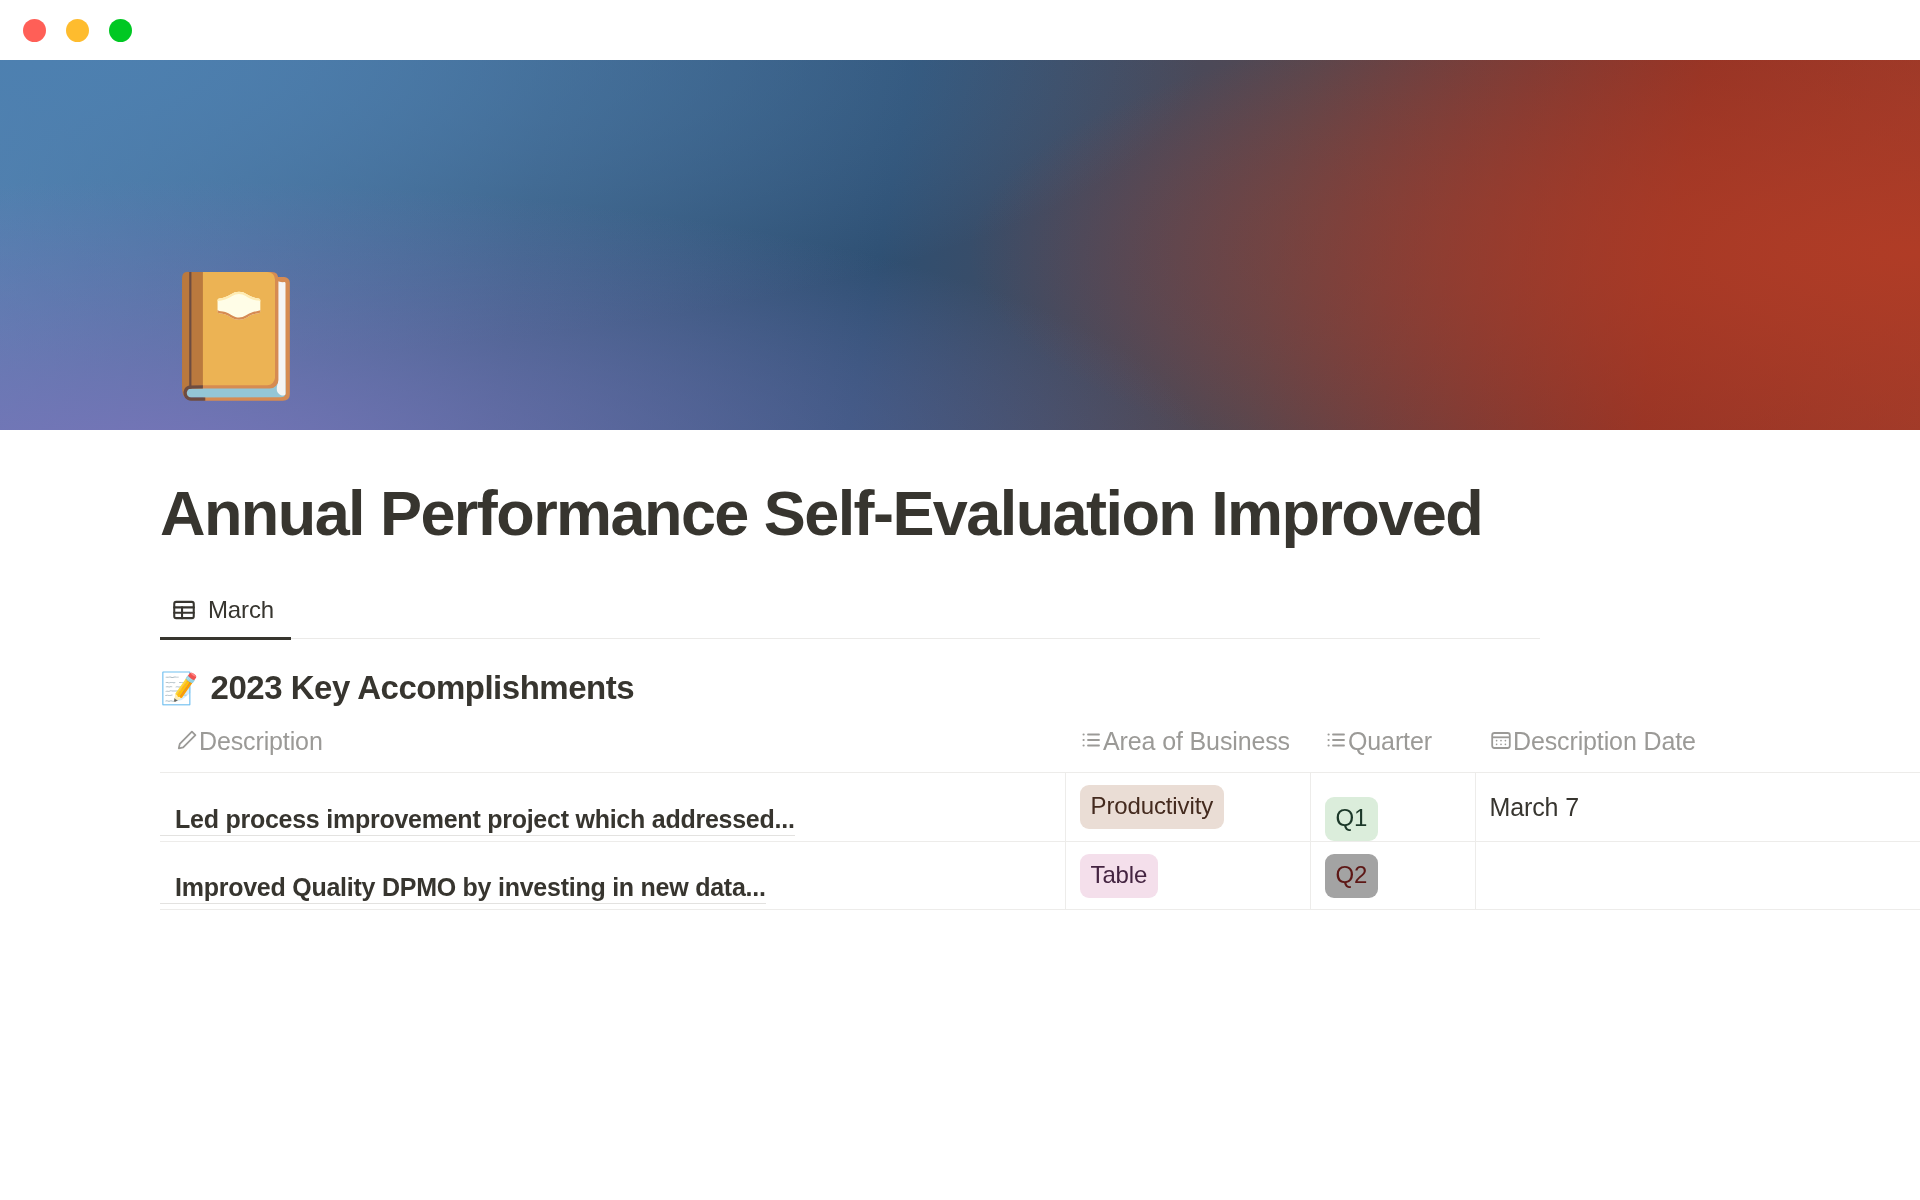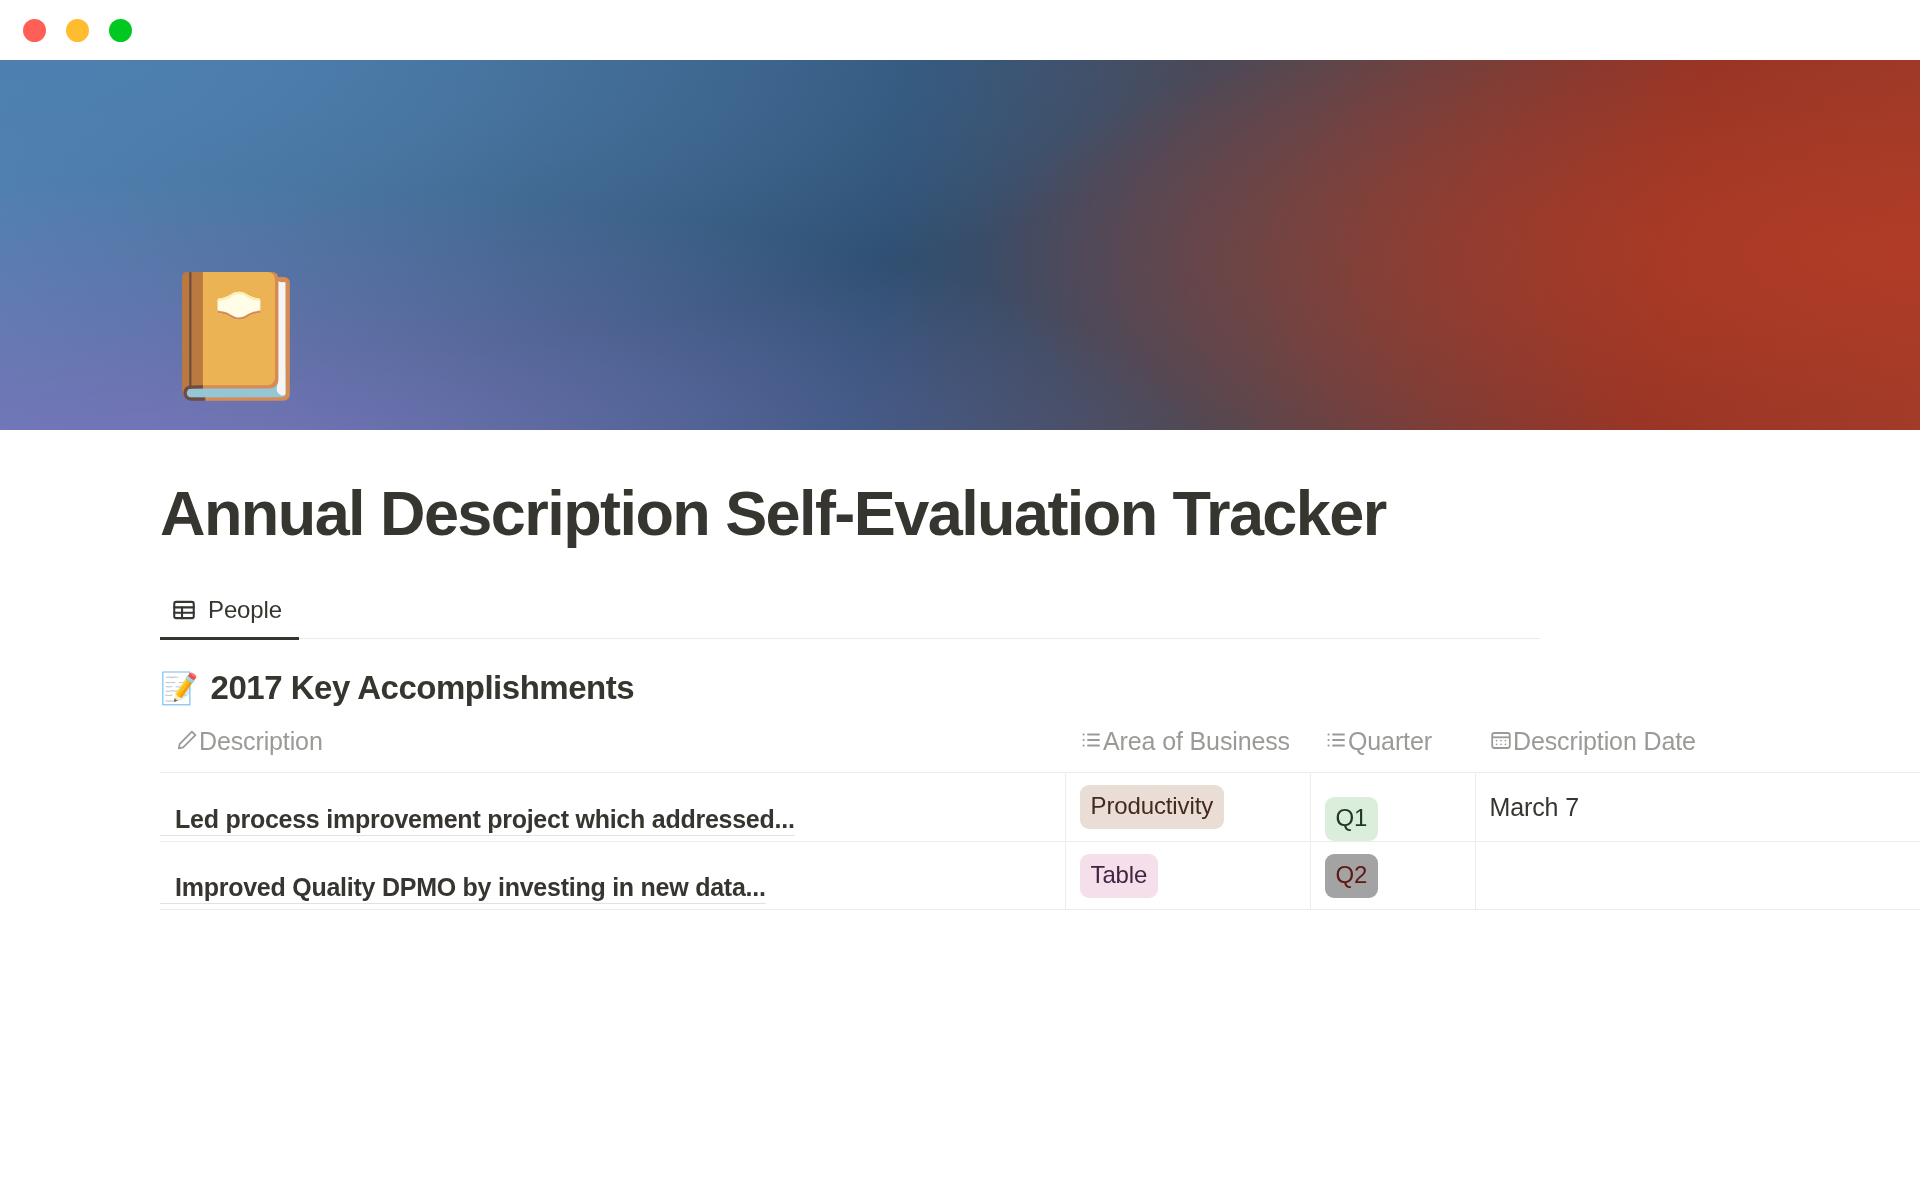--- a/index.html
+++ b/index.html
@@ -178,41 +178,41 @@
   </div>
 </div>
 
 <div id="cover"></div>
 
 <div id="page-icon">📔</div>
 
 <div id="page-body">
   <div class="content-col">
 
-    <h1 id="page-title">Annual Description Self-Evaluation Tracker</h1>
+    <h1 id="page-title">Annual Performance Self-Evaluation Improved</h1>
 
     <div id="view-tabs">
       <div class="view-tab active">
         <span class="tab-icon">
           <svg width="26" height="26" viewBox="0 0 24 24" fill="none" stroke="#37352F" stroke-width="1.9" stroke-linecap="round" stroke-linejoin="round">
             <rect x="3" y="4.5" width="18" height="15" rx="1.8"></rect>
             <line x1="3" y1="9.6" x2="21" y2="9.6"></line>
             <line x1="3" y1="14.6" x2="21" y2="14.6"></line>
             <line x1="10.2" y1="9.6" x2="10.2" y2="19.5"></line>
           </svg>
         </span>
-        <span class="tab-label">People</span>
+        <span class="tab-label">March</span>
       </div>
     </div>
 
     <div id="db-section">
 
       <div id="db-title-row">
         <span id="db-emoji">📝</span>
-        <span id="db-title">2017 Key Accomplishments</span>
+        <span id="db-title">2023 Key Accomplishments</span>
       </div>
 
       <table id="db-table">
         <colgroup>
           <col class="c-desc">
             <col class="c-area">
             <col class="c-quarter">
             <col class="c-date">
         </colgroup>
         <thead>

